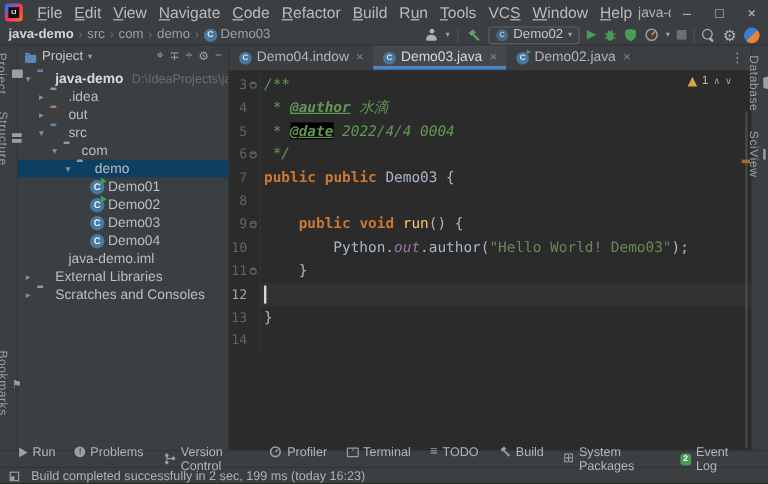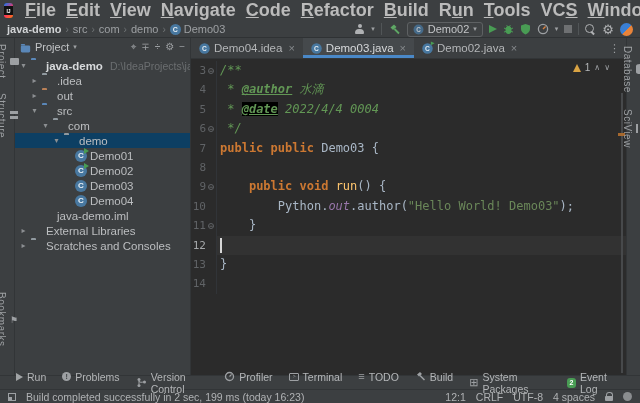--- a/index.html
+++ b/index.html
@@ -10,21 +10,21 @@
     color:#bbbbbb; -webkit-font-smoothing:antialiased;
   }
   
   .titlebar { height:21px; display:flex; align-items:center; padding-left:4px; }
   .app-logo { width:15px; height:15px; border-radius:3px; margin-right:7px;
     background:linear-gradient(135deg,#087cfa,#fe315d 55%,#f97a12);
     display:flex; align-items:center; justify-content:center; }
   .app-logo i { width:9px; height:9px; background:#111; display:flex; align-items:center;
     justify-content:center; font-style:normal; color:#fff; font-size:5px; font-weight:bold; }
   .menus { display:flex; }
-  .menu-item { padding:0 5px; font-size:18px; color:#bbbbbb; cursor:default;font-weight:bold; }
+  .menu-item { padding:0 5px; font-size:13px; color:#bbbbbb; cursor:default; }
   .menu-item u { text-decoration:underline; text-underline-offset:1px; }
   .win-title { flex:1; text-align:center; font-size:11.5px; color:#b6b6b6;
     white-space:nowrap; overflow:hidden; padding-right:4px; }
   .win-controls { display:flex; }
   .win-btn { width:27px; height:21px; display:flex; align-items:center; justify-content:center;
     font-size:12px; color:#c5c5c5; }
   
   .toolbar2 { height:17px; display:flex; align-items:center; padding:0 7px;
     border-bottom:1px solid #2f3234; }
   .breadcrumbs { display:flex; align-items:center; gap:4px; font-size:11px; color:#9da0a3; }
@@ -363,21 +363,21 @@
             <span class="ticon"><span class="fold-icon"></span></span>
             <span class="lbl">Scratches and Consoles</span>
           </div>
         </div>
     </div>
 
     <div class="editor-col">
       <div class="tabbar" id="tab-strip">
           <div class="tab">
             <span class="mini-class">C</span>
-            <span>Demo04.idea</span>
+            <span>Demo04.indow</span>
             <span class="close">×</span>
           </div>
           <div class="tab active">
             <span class="mini-class">C</span>
             <span>Demo03.java</span>
             <span class="close">×</span>
           </div>
           <div class="tab">
             <span class="mini-class run">C</span>
             <span>Demo02.java</span>
@@ -560,23 +560,15 @@
         <div class="bb-item">
           <span class="bi bi-event">2</span>
           <span>Event Log</span>
         </div>
       </div>
   </div>
 
   <div class="status-bar">
     <span class="sb-widget"></span>
     <span>Build completed successfully in 2 sec, 199 ms (today 16:23)</span>
-    <span class="sb-right">
-      <span>12:1</span>
-      <span>CRLF</span>
-      <span>UTF-8</span>
-      <span>4 spaces</span>
-      <span class="lock"></span>
-      <span class="hector"></span>
-    </span>
   </div>
 
 </div>
 
 </body></html>

